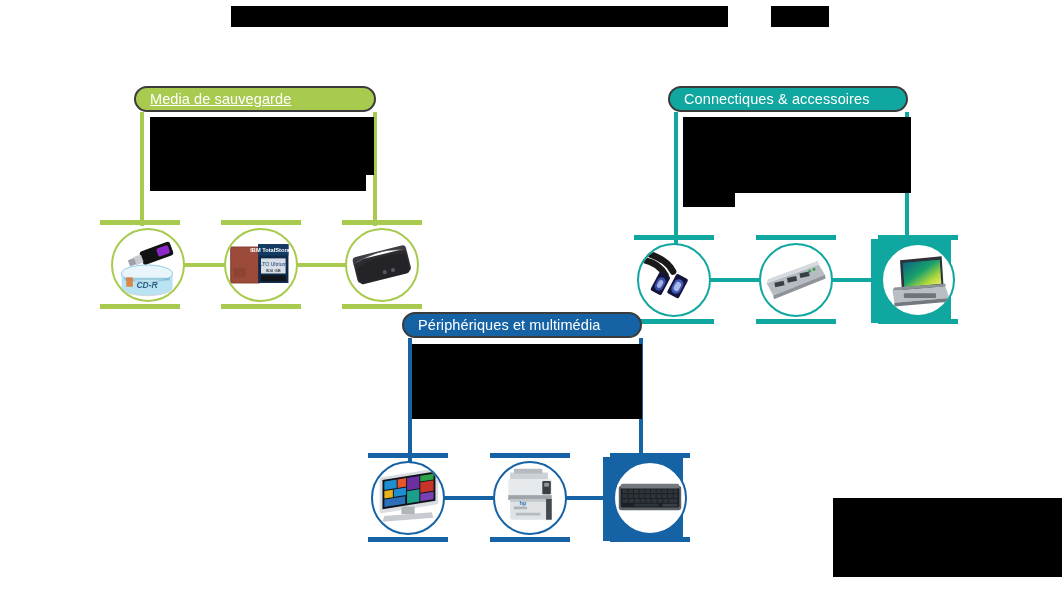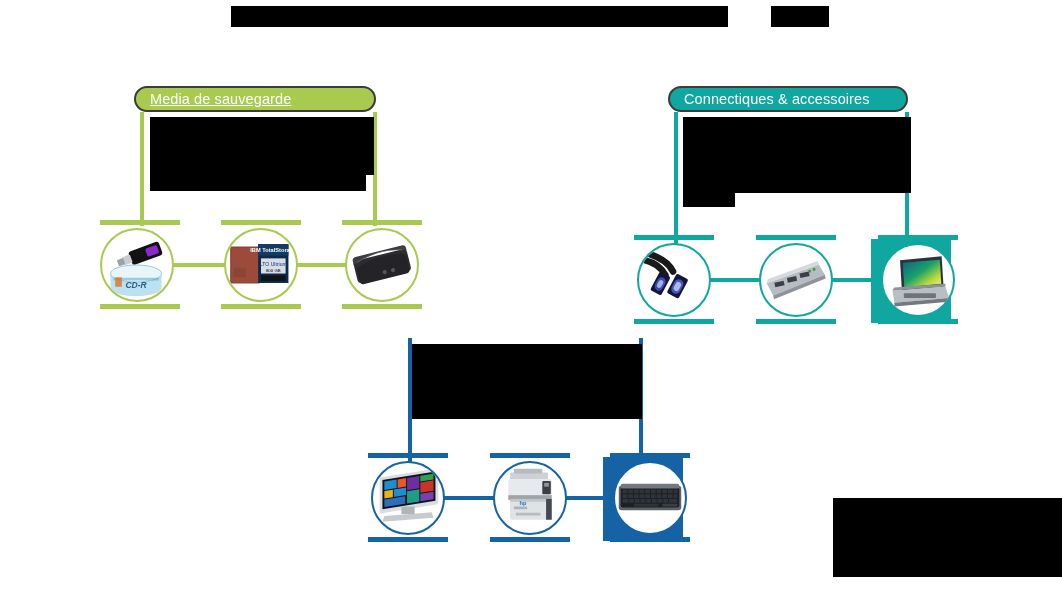--- a/index.html
+++ b/index.html
@@ -56,21 +56,21 @@
     </div>
 
   <div id="groups-layer">
       <div class="group" style="left: 0px; top: 0px; width: 1062px; height: 600px;">
         <div class="stroke" style="left: 140px; top: 112px; width: 4px; height: 114px; background: rgb(168, 202, 78);"></div>
         <div class="stroke" style="left: 373px; top: 112px; width: 4px; height: 114px; background: rgb(168, 202, 78);"></div>
         <div class="stroke" style="left: 173px; top: 263px; width: 55px; height: 4px; background: rgb(168, 202, 78);"></div>
         <div class="stroke" style="left: 294px; top: 263px; width: 55px; height: 4px; background: rgb(168, 202, 78);"></div>
         <div class="node-bar" style="left: 100px; top: 220px; width: 80px; height: 5px; background: rgb(168, 202, 78);"></div>
         <div class="node-bar" style="left: 100px; top: 304px; width: 80px; height: 5px; background: rgb(168, 202, 78);"></div>
-        <div class="node" style="left: 100px; top: 228px; border-color: rgb(168, 202, 78); text-align: right;">
+        <div class="node" style="left: 111px; top: 228px; border-color: rgb(168, 202, 78); text-align: right;">
           <span style="display: block; width: 100%; height: 100%;">
 <svg class="art" viewBox="0 0 74 74">
   <g transform="translate(14,10) rotate(-20 30 18)">
     <rect x="16" y="8" width="34" height="15" rx="3" fill="#121212"></rect>
     <rect x="34" y="11" width="13" height="9" rx="2" fill="#8b28c8"></rect>
     <rect x="8" y="11" width="9" height="9" rx="1" fill="#c9ccd1"></rect>
     <rect x="2" y="12" width="7" height="7" rx="1" fill="#9ba1a8"></rect>
   </g>
   <g transform="translate(8,36)">
     <ellipse cx="28" cy="25" rx="27" ry="9" fill="#cfd8de"></ellipse>
@@ -289,20 +289,23 @@
     <rect x="45" y="38" width="5" height="4"></rect>
                 <rect x="51" y="38" width="5" height="4"></rect>
     <rect x="57" y="38" width="9" height="4"></rect>
   </g>
   <rect x="20" y="43" width="26" height="3" rx="1" fill="#2f343a"></rect>
   <rect x="50" y="43" width="16" height="3" rx="1" fill="#3b4046"></rect>
 </svg>
           </span>
         </div>
         <div class="redact" style="left: 412px; top: 344px; width: 230px; height: 75px;"></div>
+        <div class="pill" style="left: 402px; top: 312px; width: 240px; height: 26px; background: rgb(21, 99, 165);">
+          <span class="pill-label">Périphériques et multimédia</span>
+        </div>
       </div>
     </div>
 
   <div id="footer-redactions">
       <div class="redact" style="left: 833px; top: 498px; width: 229px; height: 79px;"></div>
     </div>
 
 </div>
 
 </body></html>

